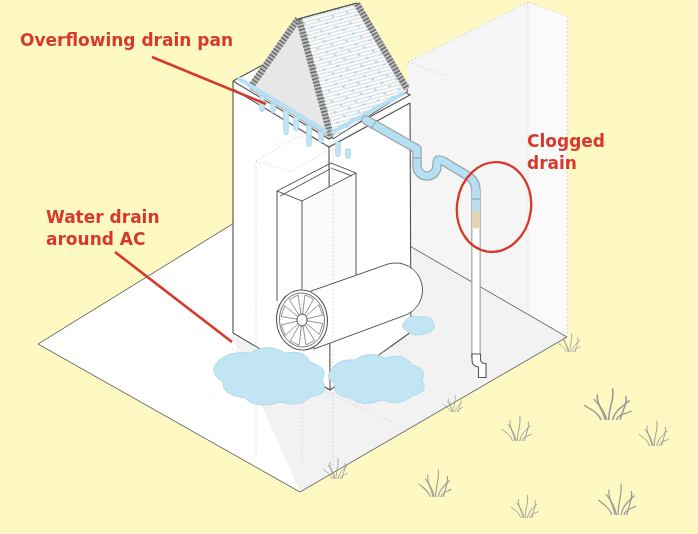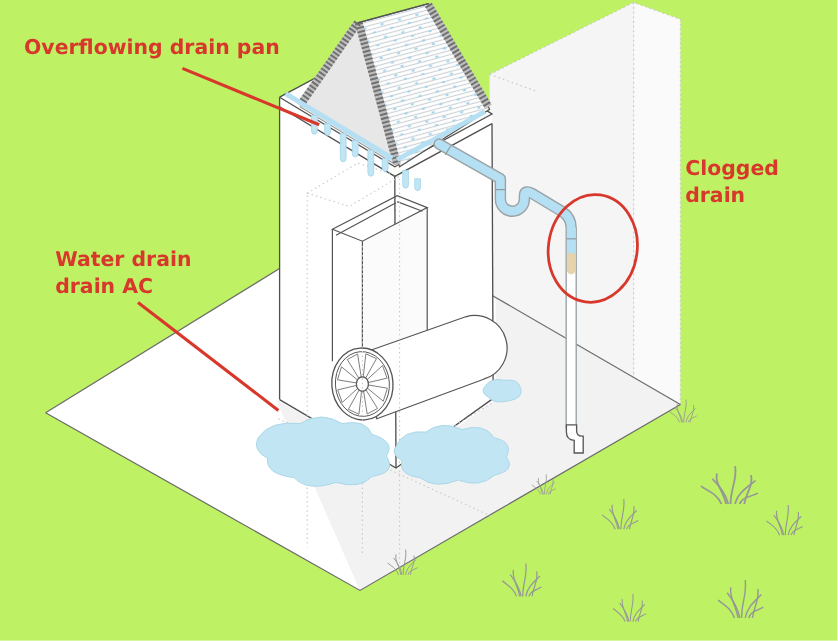--- a/index.html
+++ b/index.html
@@ -1,16 +1,16 @@
 <!DOCTYPE html>
 <html><head>
 <meta charset="utf-8">
 <style>
   html,body{margin:0;padding:0;background:#ffffff;}
-  #stage{position:relative;width:698px;height:534px;background:#bef264;overflow:hidden;
+  #stage{position:relative;width:698px;height:534px;background:#fef9c3;overflow:hidden;
          font-family:"DejaVu Sans","Liberation Sans",sans-serif;}
   #scene{position:absolute;left:0;top:0;}
   .label{position:absolute;color:#d8382b;font-weight:bold;font-size:17px;line-height:21px;
          white-space:nowrap;letter-spacing:0px;}
   .label div{line-height:22px;}
 </style>
 </head>
 <body>
 
 <div id="stage">
@@ -183,19 +183,19 @@
     <path d="M152,57 L266,104"></path>
     <path d="M115,252 L232,342"></path>
   </g>
 </svg>
 
 <div class="label" style="left:20px;top:29px;">
   <div>Overflowing drain pan</div>
 </div>
 <div class="label" style="left:46px;top:206px;">
   <div>Water drain</div>
-  <div>drain AC</div>
-</div>
-<div class="label" style="left:527px;top:130px;margin-left:44px;">
+  <div>around AC</div>
+</div>
+<div class="label" style="left:527px;top:130px;">
   <div>Clogged</div>
   <div>drain</div>
 </div>
 </div>
 
 </body></html>

